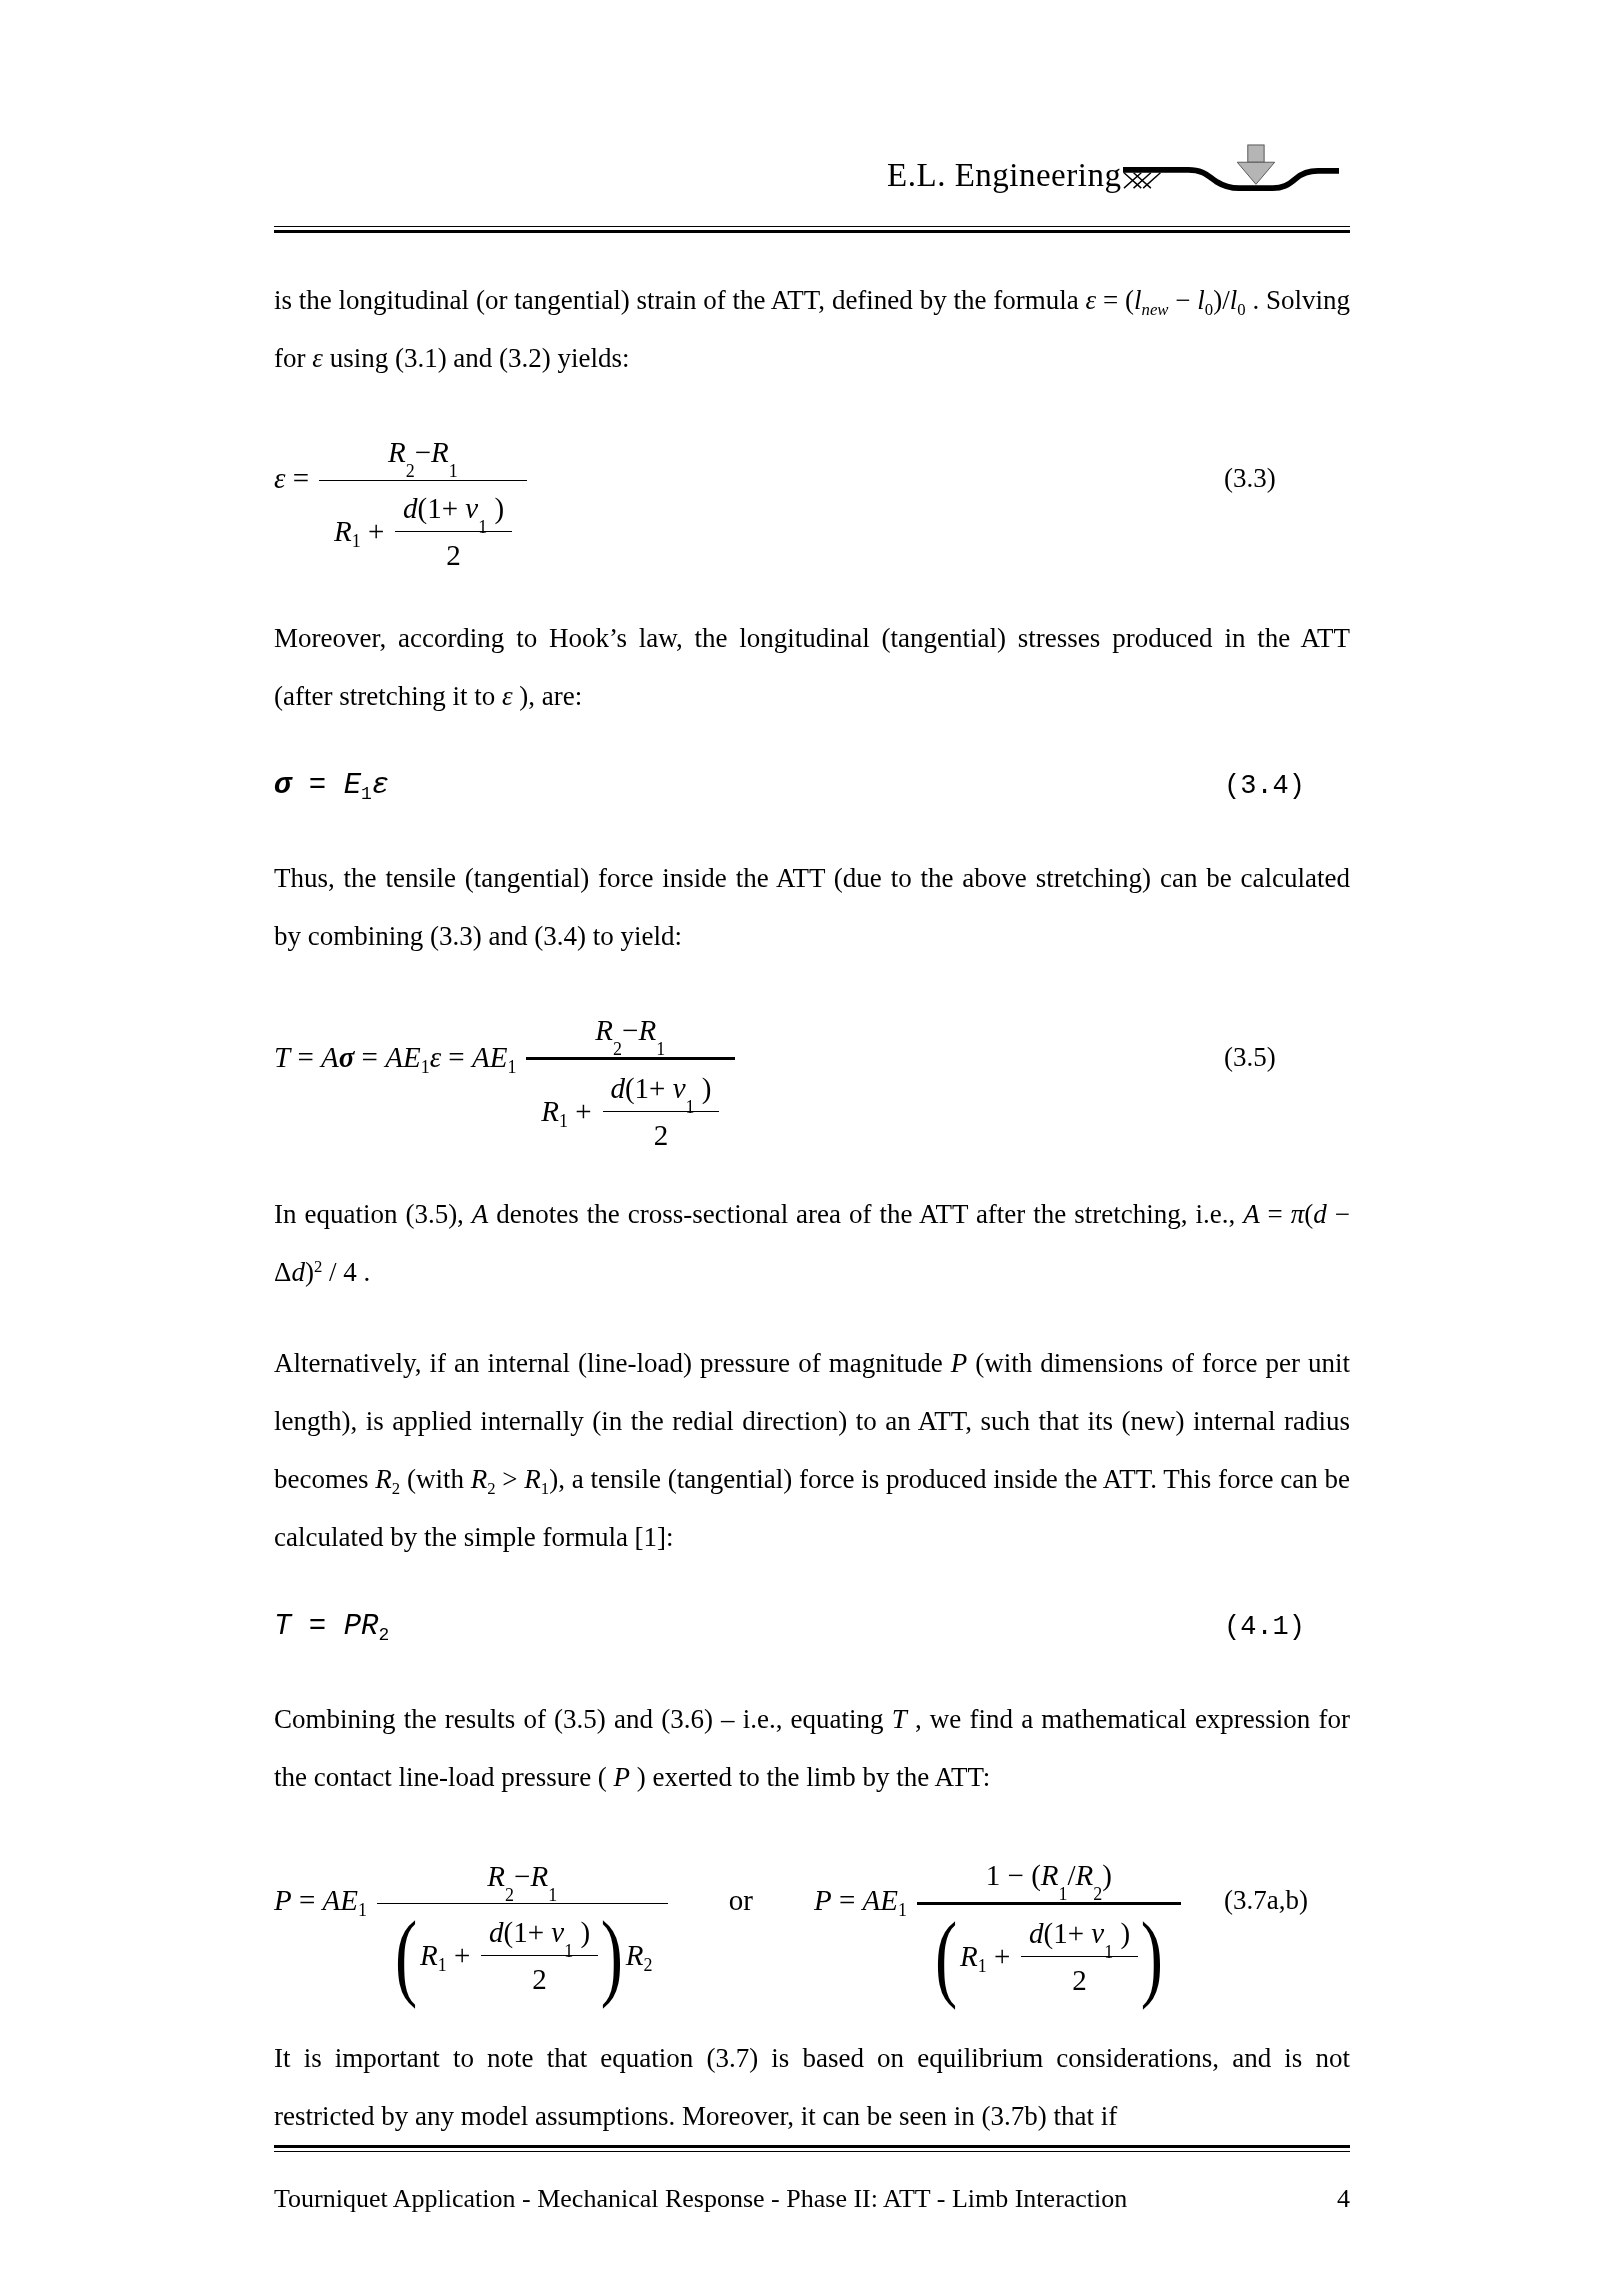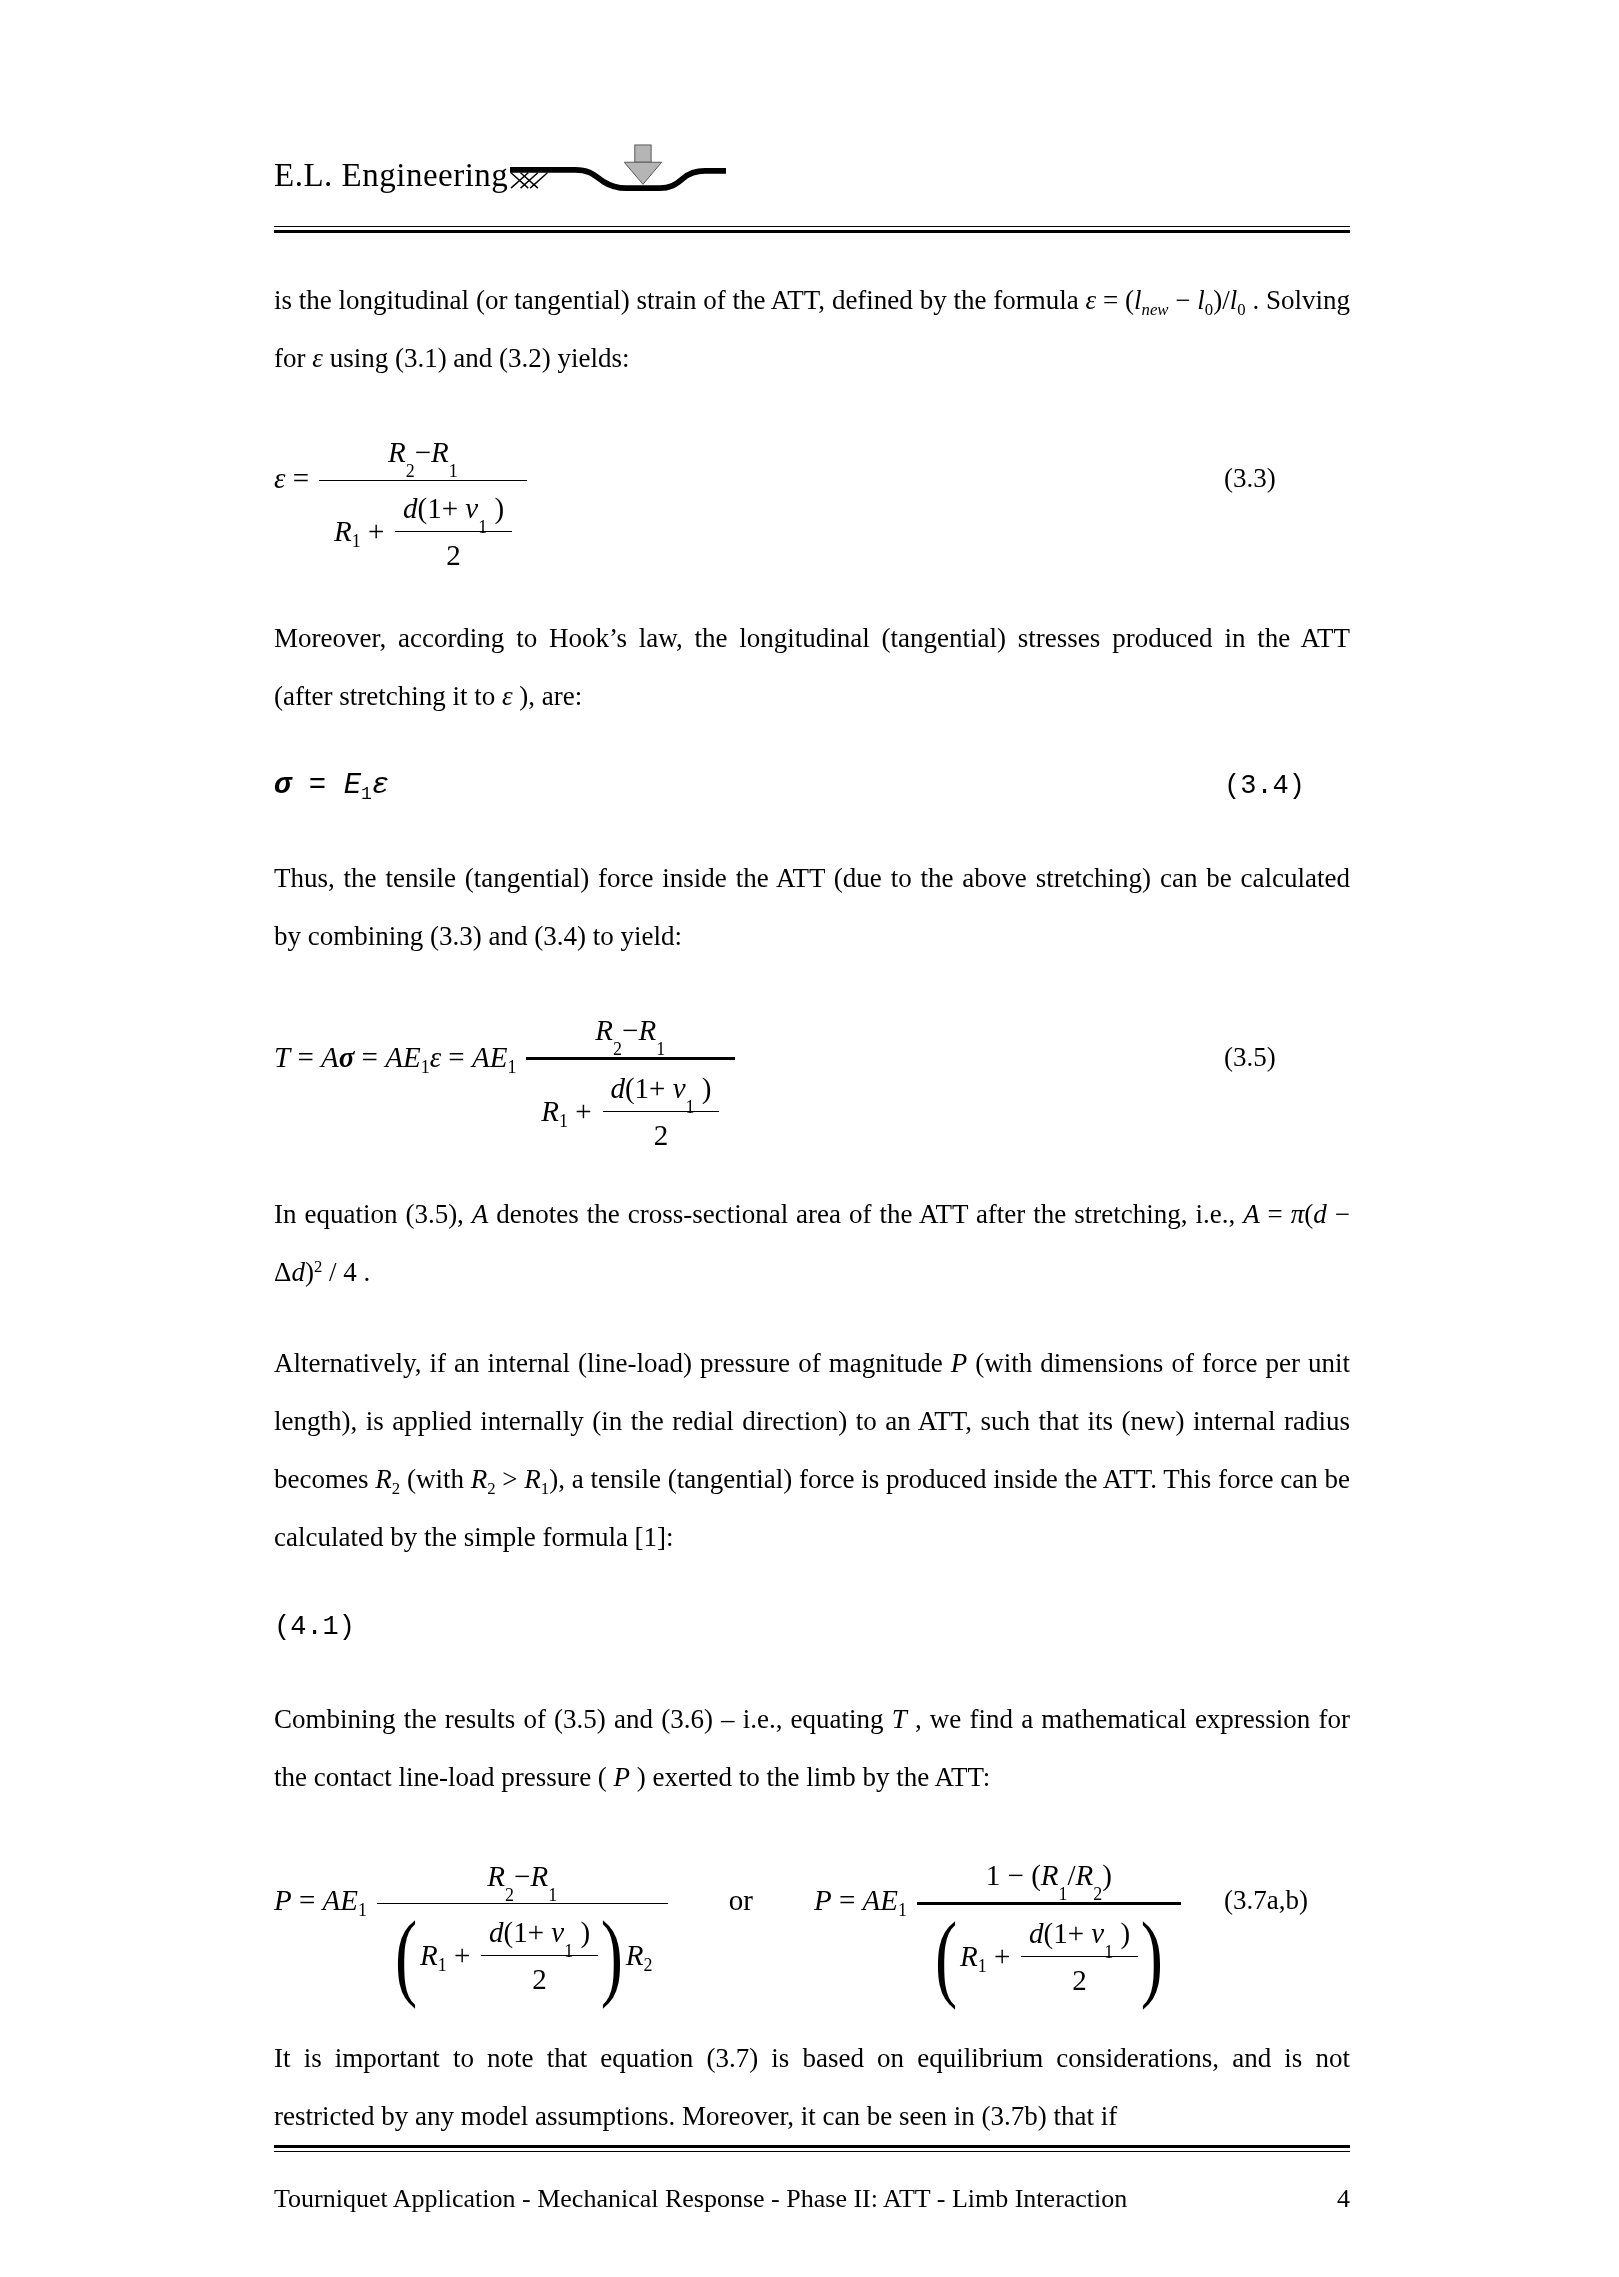--- a/index.html
+++ b/index.html
@@ -11,21 +11,21 @@
   }
   .page{
     box-sizing:border-box;
     width:1620px;height:2278px;
     padding:0 270px 127px 274px;
     display:flex;flex-direction:column;
     background:#fff;
   }
   
   .header{margin-top:144px;}
-  .header-row{display:flex;align-items:flex-end;justify-content:flex-start;}
+  .header-row{display:flex;align-items:flex-end;justify-content:flex-end;margin-left:35px;}
   .doc-title{
     font-size:33px;font-weight:normal;margin:0;letter-spacing:0.5px;
   }
   .logo{margin-right:8.6px;margin-bottom:1.9px;}
   .rule-header{
     margin-top:32px;height:2.9px;
     border-top:1.9px solid #000;border-bottom:3.8px solid #000;
   }
   
   .footer{margin-top:auto;}
@@ -169,20 +169,23 @@
         </span>
       </div>
       <span class="eq-number">(3.5)</span>
     </div>
 
     <p class="body-par par-tight"><span>In equation (3.5), </span><span class="seg-i">A</span><span> denotes the cross-sectional area of the ATT after the stretching, i.e., </span><span class="seg-i">A</span><span> = </span><span class="seg-i">π</span><span>(</span><span class="seg-i">d</span><span> − Δ</span><span class="seg-i">d</span><span>)</span><span class="seg-sup">2</span><span> / 4 .</span></p>
 
     <p class="body-par"><span>Alternatively, if an internal (line-load) pressure of magnitude </span><span class="seg-i">P</span><span> (with dimensions of force per unit length), is applied internally (in the redial direction) to an ATT, such that its (new) internal radius becomes </span><span class="seg-i">R</span><span class="seg-sub">2</span><span> (with </span><span class="seg-i">R</span><span class="seg-sub">2</span><span> &gt; </span><span class="seg-i">R</span><span class="seg-sub">1</span><span>), a tensile (tangential) force is produced inside the ATT. This force can be calculated by the simple formula [1]:</span></p>
 
     <div class="eq-row eq-simple">
+      <div class="eq-content">
+        <span class="lhs"><span class="seg-i">T</span><span> = </span><span class="seg-i">PR</span><span class="seg-sub">2</span></span>
+      </div>
       <span class="eq-number">(4.1)</span>
     </div>
 
     <p class="body-par par-loose"><span>Combining the results of (3.5) and (3.6) – i.e., equating </span><span class="seg-i">T</span><span> , we find a mathematical expression for the contact line-load pressure ( </span><span class="seg-i">P</span><span> ) exerted to the limb by the ATT:</span></p>
 
     <div class="eq-row eq-frac">
       <div class="eq-content">
         <span class="lhs"><span class="seg-i">P</span><span> = </span><span class="seg-i">AE</span><span class="seg-sub">1</span></span>
         <span class="frac deep">
           <span class="fnum">

